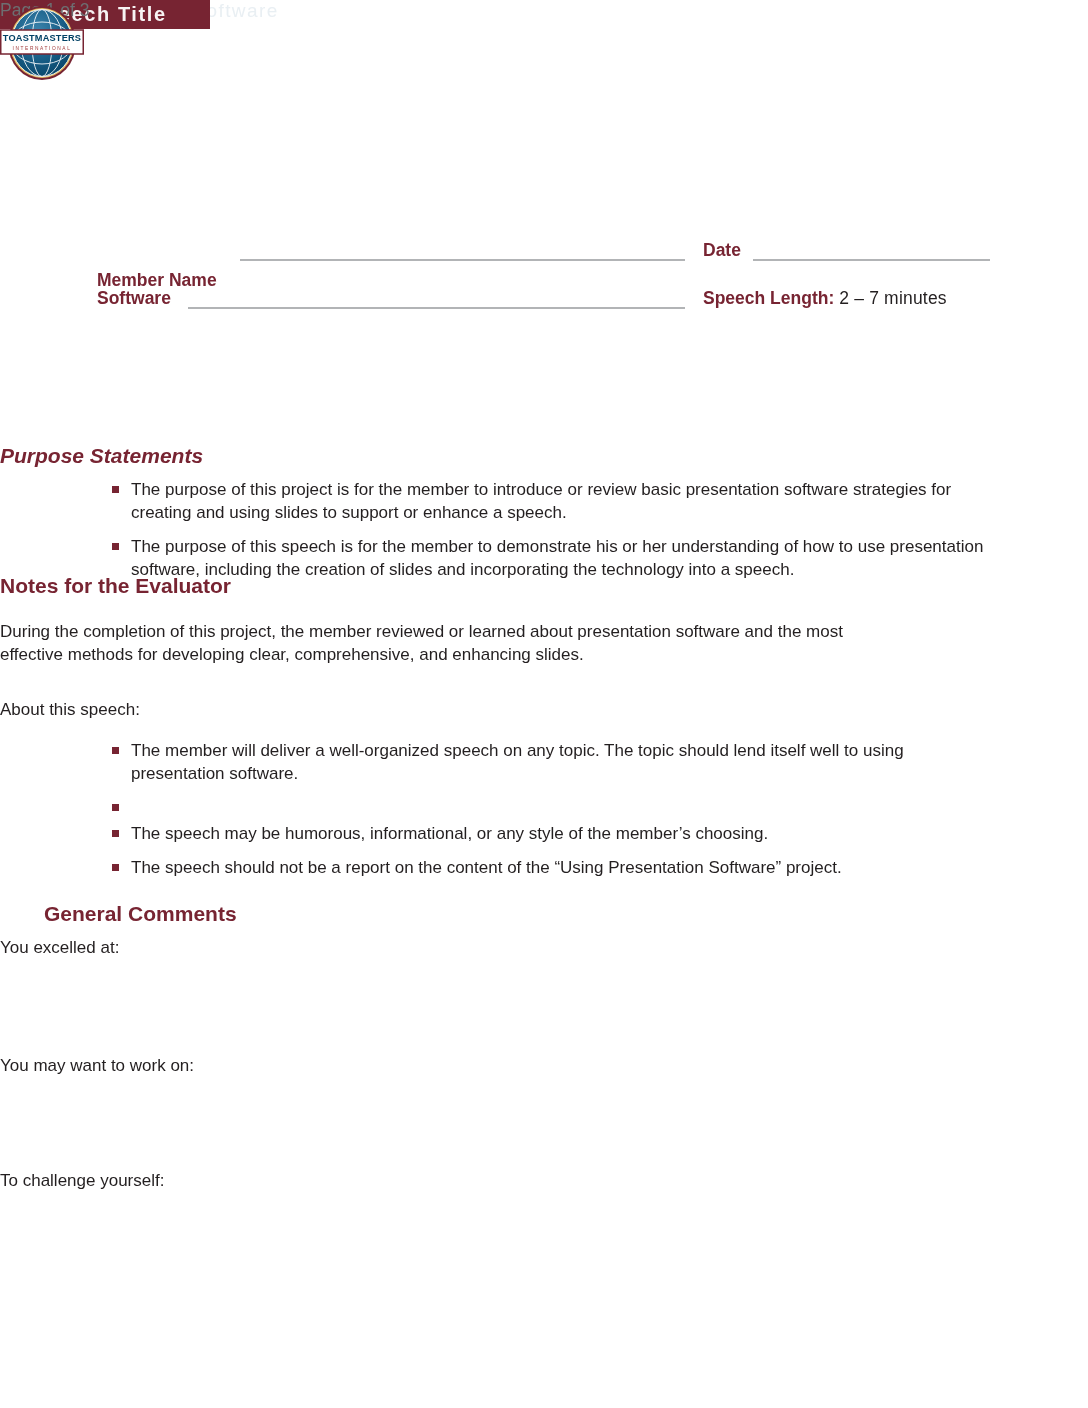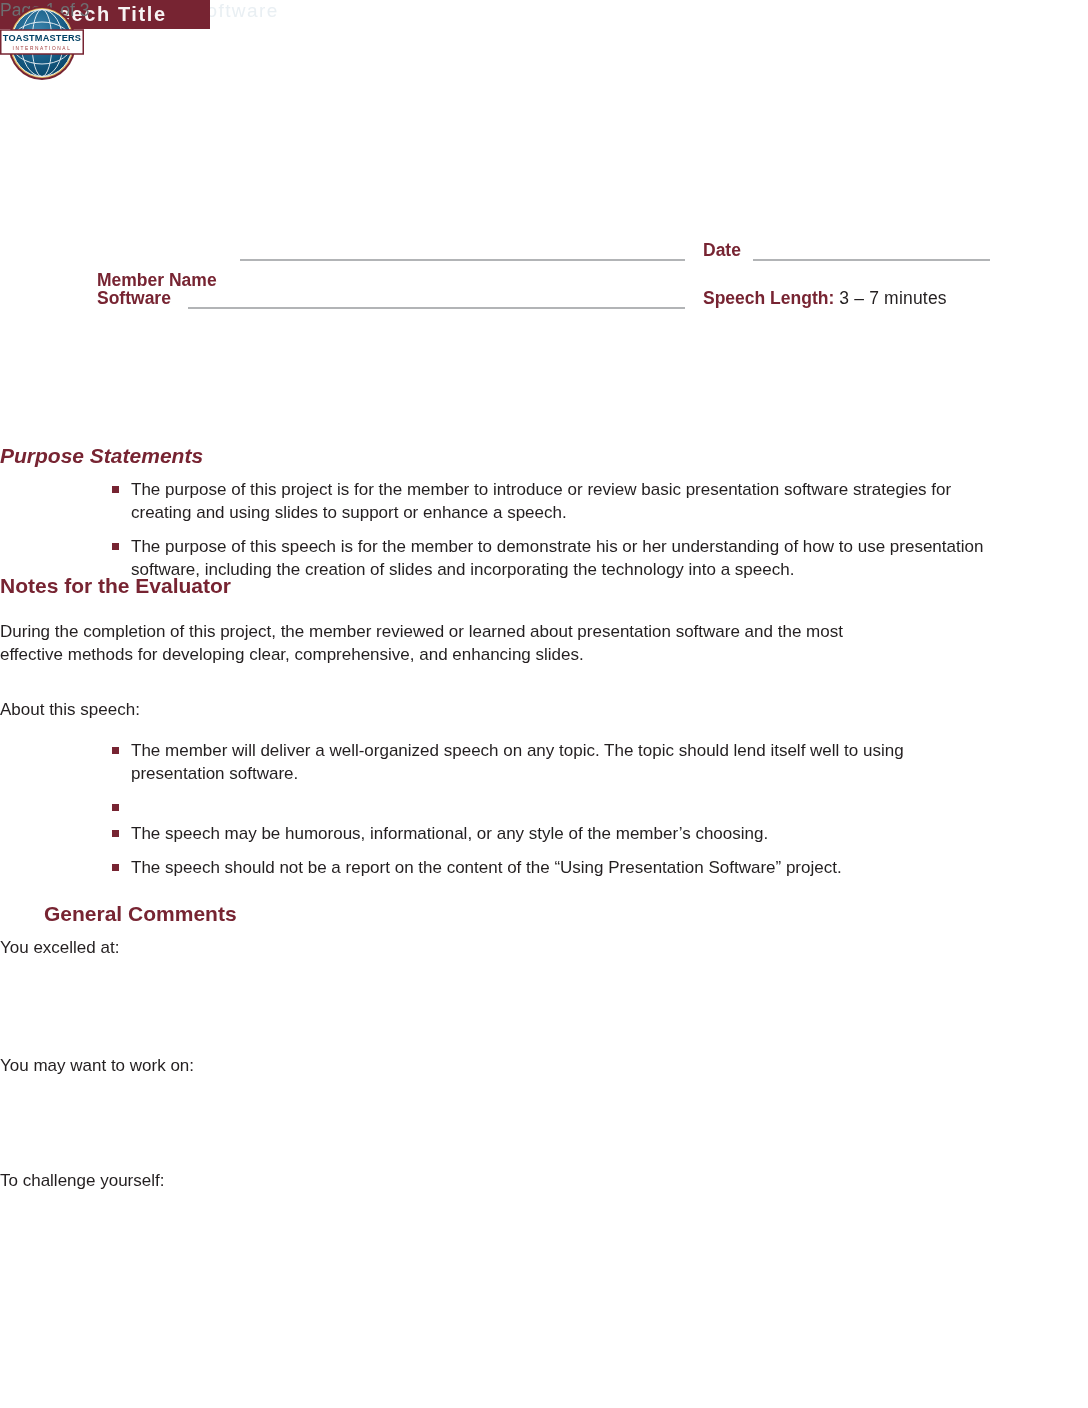--- a/index.html
+++ b/index.html
@@ -72,21 +72,21 @@
 
   <div class="field-label" style="left:97px; top:240px;margin-top:30px;">Member Name</div>
   <div class="fill-line" style="left:240px; top:239px; width:445px;"></div>
   <div class="field-label" style="left:703px; top:240px;">Date</div>
   <div class="fill-line" style="left:753px; top:239px; width:237px;"></div>
 
   <div class="field-label" style="left:97px; top:288px;">Software</div>
   <div class="fill-line" style="left:188px; top:287px; width:497px;"></div>
   <div class="field-label" style="left:703px; top:288px;">
     <span>Speech Length:</span>
-    <span class="field-value">3 – 7 minutes</span>
+    <span class="field-value">2 – 7 minutes</span>
   </div>
 
   <div class="title-bar">
     <div class="title-label-box">Speech Title</div>
     <div class="title-field"></div>
   </div>
 
   <div class="section-heading" style="top:444px;font-style:italic;">Purpose Statements</div>
   <ul class="bullets" style="top:478px;">
     <li>

